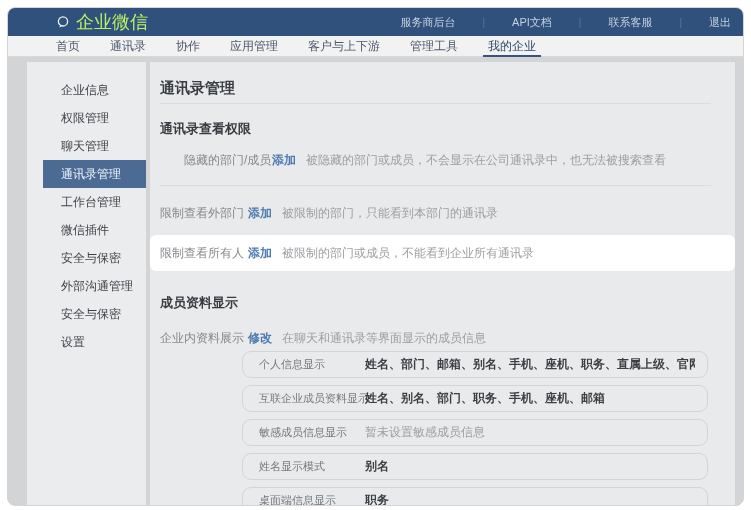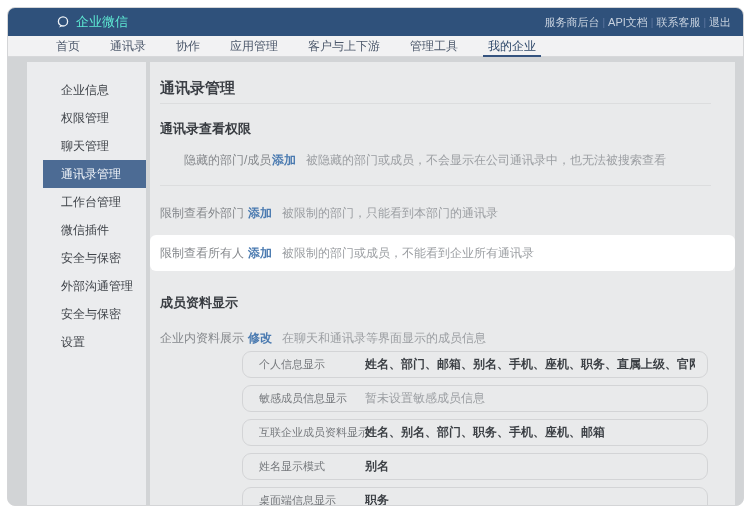--- a/index.html
+++ b/index.html
@@ -5,23 +5,23 @@
   * { margin:0; padding:0; box-sizing:border-box; }
   html,body { width:751px; height:510px; background:#ffffff;
     font-family:"Liberation Sans","DejaVu Sans",sans-serif; }
   .card { position:absolute; left:7px; top:7px; width:737px; height:499px;
     border:1px solid #d4d5d7; border-radius:8px; overflow:hidden;
     background:#d2d4d6; }
 
   
   .topbar { height:28px; background:#2f517b; display:flex; align-items:center;
     padding:0 12px 0 48px; }
-  .logo { display:flex; align-items:center; gap:6px; color:#5eead4; font-size:13px; }
+  .logo { display:flex; align-items:center; gap:6px; color:#bef264; font-size:18px; }
   .logo svg { display:block; }
-  .topbar-links { margin-left:auto; display:flex; align-items:center; gap:3px;
+  .topbar-links { margin-left:auto; display:flex; align-items:center; gap:27px;
     font-size:11px; color:#c7d1de; }
   .topbar-links .lnk { cursor:pointer; }
   .topbar-links .sep { color:#5f77a0; font-size:10px; }
 
   
   .subnav { height:21px; background:#f2f2f3; border-bottom:1px solid #d7d8da;
     display:flex; gap:30px; padding-left:48px; }
   .tab { position:relative; display:flex; align-items:center; font-size:12px;
     color:#4c586b; cursor:pointer; }
   .tab.active { color:#2c4668; }
@@ -144,26 +144,26 @@
         <span class="row-label">企业内资料展示</span>
         <span class="row-action">修改</span>
         <span class="row-desc">在聊天和通讯录等界面显示的成员信息</span>
       </div>
 
       <div class="info-box first">
         <span class="box-label">个人信息显示</span>
         <span class="box-value">姓名、部门、邮箱、别名、手机、座机、职务、直属上级、官网、测...</span>
       </div>
       <div class="info-box">
+        <span class="box-label">互联企业成员资料显示</span>
+        <span class="box-value">姓名、别名、部门、职务、手机、座机、邮箱</span>
+      </div>
+      <div class="info-box">
         <span class="box-label">敏感成员信息显示</span>
         <span class="box-value muted">暂未设置敏感成员信息</span>
-      </div>
-      <div class="info-box">
-        <span class="box-label">互联企业成员资料显示</span>
-        <span class="box-value">姓名、别名、部门、职务、手机、座机、邮箱</span>
       </div>
       <div class="info-box">
         <span class="box-label">姓名显示模式</span>
         <span class="box-value">别名</span>
       </div>
       <div class="info-box">
         <span class="box-label">桌面端信息显示</span>
         <span class="box-value">职务</span>
       </div>
     </div>

